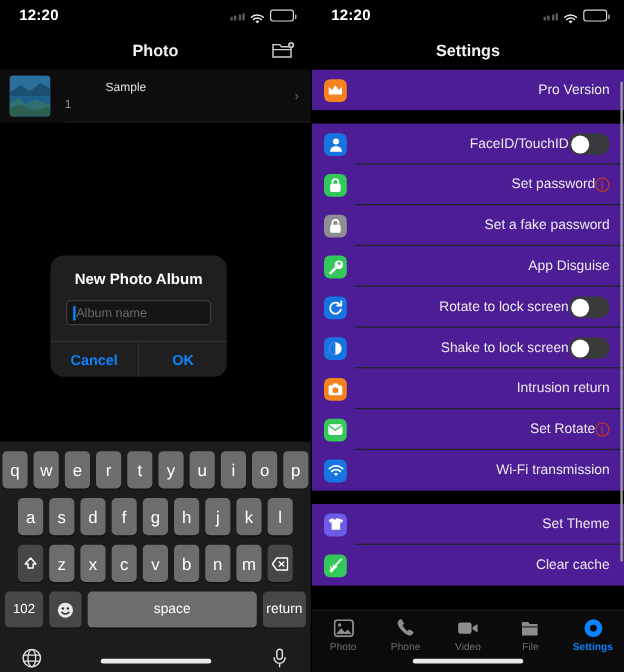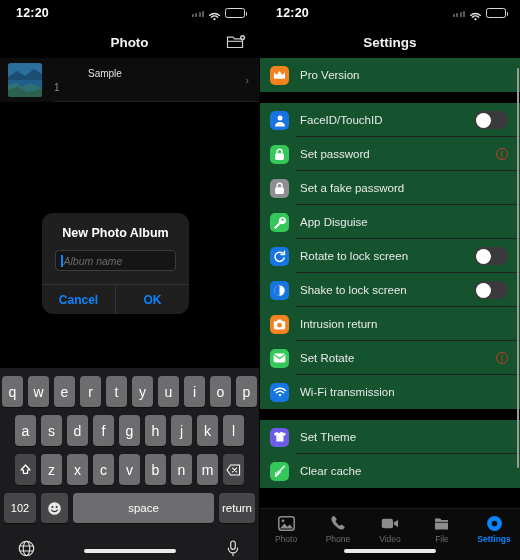--- a/index.html
+++ b/index.html
@@ -49,21 +49,21 @@
 
   
   .dim{ position:absolute; inset:0; }
   .alert{
     position:absolute; left:42px; top:155px; width:147px;
     background:#1f1f1f; border-radius:11px; overflow:hidden;
     box-shadow:0 6px 24px rgba(0,0,0,.6);
   }
   .alert-head{ padding:13px 14px 10px; text-align:center; }
   .alert-title{ font-size:12.5px; font-weight:bold; color:#fff; }
-  .alert-field-wrap{ padding:0 13px 13px;font-style:italic; }
+  .alert-field-wrap{ padding:0 13px 13px; }
   .alert-field{
     height:21px; border:1px solid #3c3c3e; border-radius:4px;
     background:#151515; display:flex; align-items:center; padding:0 5px;
     position:relative;
   }
   .caret{ width:1.5px; height:12px; background:#0A84FF; margin-right:1px; }
   .ph{ font-size:10.5px; color:#6a6a6c; }
   .alert-btns{ display:flex; border-top:1px solid #343436; }
   .alert-btn{ flex:1; height:29px; display:flex; align-items:center; justify-content:center;
               font-size:12px; color:#0A84FF; font-weight:bold; }
@@ -86,21 +86,21 @@
   .key.k123{ width:32px; font-size:11px; }
   .key.kemoji{ width:27px; }
   .key.kspace{ flex:1; font-size:11.5px; }
   .key.kret{ width:36px; font-size:11.5px; }
   .kb-bottom{ display:flex; align-items:center; justify-content:space-between; padding:7px 16px 0; }
   .kb-ic{ width:20px; height:20px; display:flex; align-items:center; justify-content:center; }
   .home-ind{ position:absolute; left:50%; transform:translateX(-50%); bottom:7px; width:92px; height:4px; background:#e9e9e9; border-radius:2px; }
 
   
   .set-scroll{ position:relative; height:470px; overflow:hidden; background:#000; }
-  .group{ background:#14532d; }
+  .group{ background:#4c1d95;text-align:right; }
   .gap{ height:11px; background:#000; }
   .srow{ height:34px; display:flex; align-items:center; padding:0 12px 0 10px; position:relative; }
   .srow .sep{ position:absolute; left:36px; right:0; bottom:0; height:1px; background:#232323; }
   .srow:last-child .sep{ display:none; }
   .sicon{ width:19px; height:19px; border-radius:5px; flex:none; display:flex; align-items:center; justify-content:center; }
   .slabel{ margin-left:11px; font-size:11.5px; color:#eaeaea; flex:1; }
   .warn{ width:12px; height:12px; border:1.3px solid #c0392b; border-radius:50%; position:relative; flex:none; }
   .warn::after{ content:""; position:absolute; left:50%; top:2px; transform:translateX(-50%); width:1.3px; height:7px; background:#c0392b; }
   .toggle{ width:34px; height:18px; border-radius:9px; background:#3a3a3c; position:relative; flex:none; }
   .toggle .knob{ position:absolute; top:1.5px; left:1.5px; width:15px; height:15px; border-radius:50%; background:#fff; }

